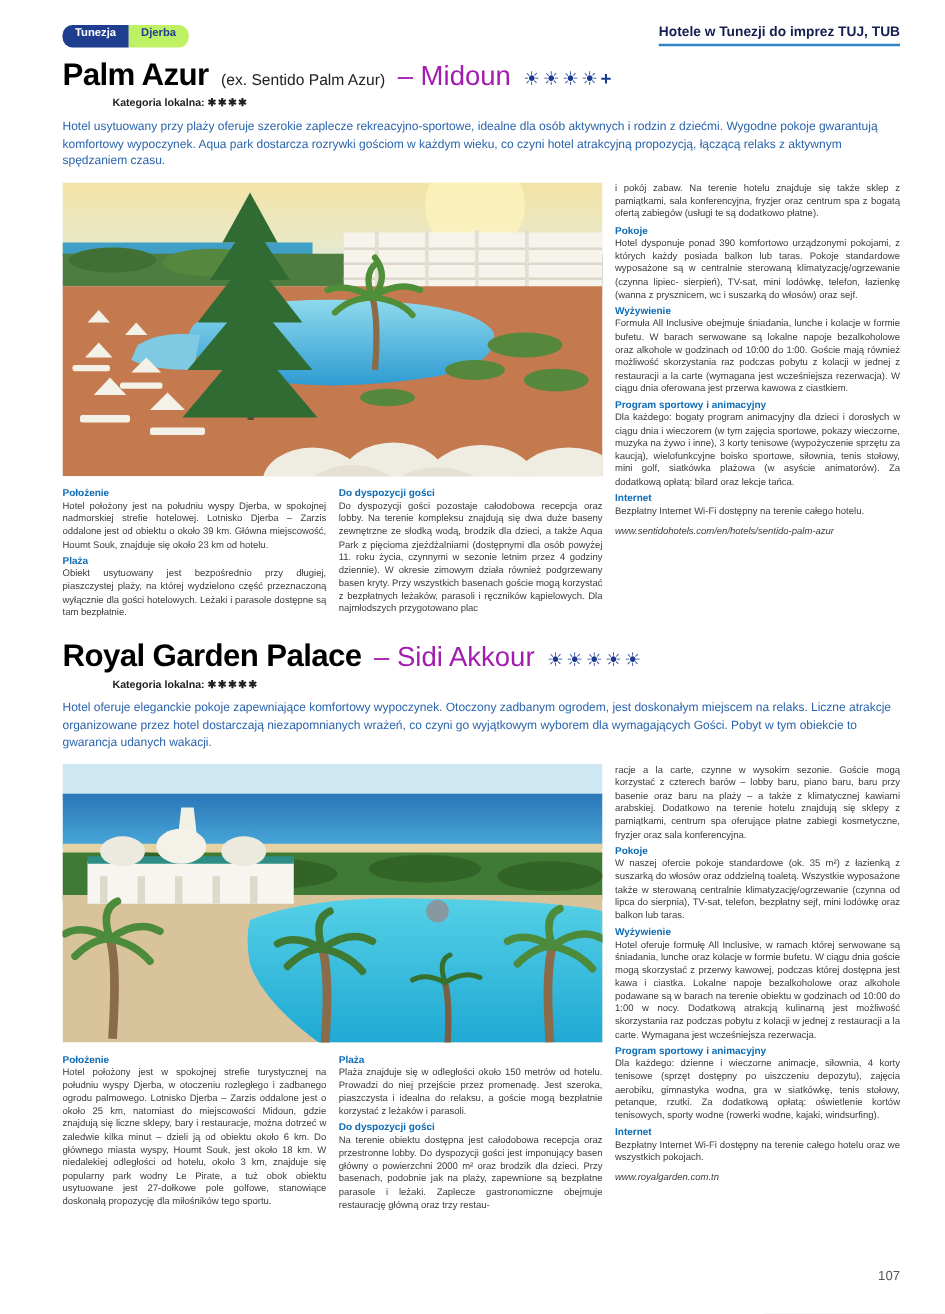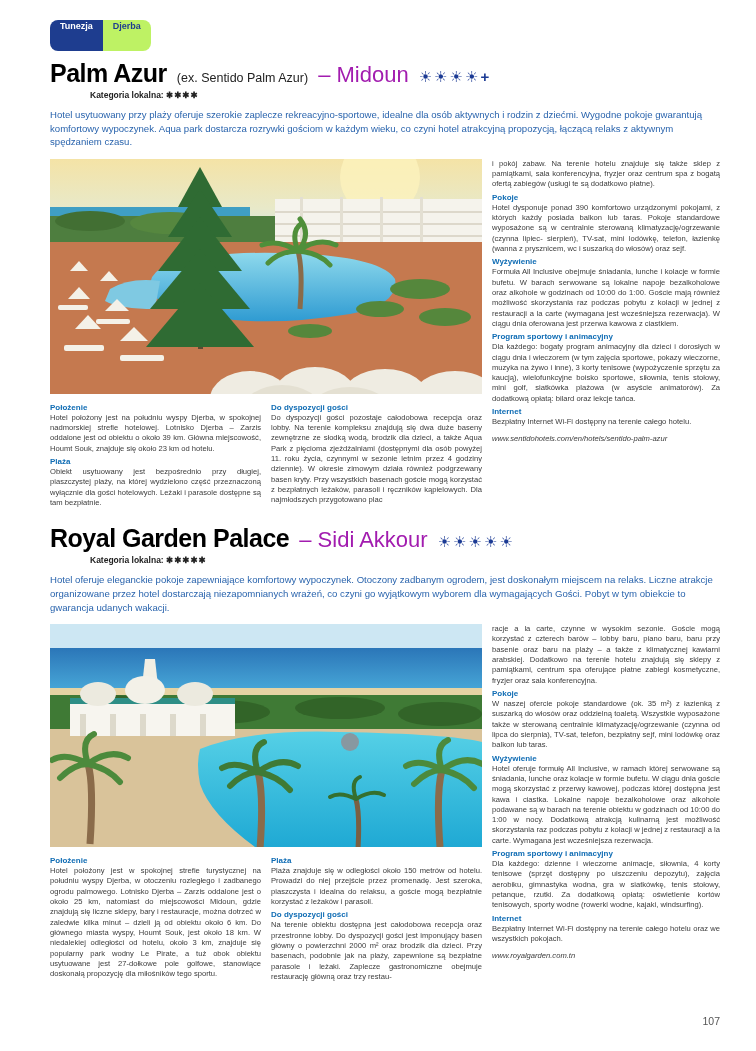--- a/index.html
+++ b/index.html
@@ -5,21 +5,21 @@
   * { margin:0; padding:0; box-sizing:border-box; }
   html,body { background:#e9e9e9; }
   .page {
     width:756px; height:1051px; background:#ffffff; position:relative;
     font-family:"Liberation Sans", sans-serif; overflow:hidden;
     padding:20px 36px 0 50px; color:#3b3b3b;
   }
   
   .hdr { display:flex; justify-content:space-between; align-items:flex-start; margin-bottom:8px; }
   .tags { display:flex; }
-  .tag { font-size:9px; font-weight:bold; padding:2px 10px 20px; line-height:1; }
+  .tag { font-size:9px; font-weight:bold; padding:2px 10px 7px; line-height:1; }
   .tag-country { background:#1e3d8f; color:#ffffff; border-radius:8px 0 0 8px; }
   .tag-region  { background:#bef264; color:#1e3d8f; border-radius:0 8px 8px 0; }
   .hdr-title { font-size:11px; font-weight:bold; color:#131f4e;
                border-bottom:2px solid #2e86c8; padding-bottom:3px; }
   
   .hotel-title { display:flex; align-items:baseline; gap:10px; margin-top:6px; white-space:nowrap; }
   .h-name { font-size:25px; font-weight:800; color:#000; letter-spacing:-0.5px; }
   .h-ex   { font-size:12.5px; color:#222; }
   .h-loc  { font-size:22px; font-weight:300; color:#a21caf; }
   .h-suns { font-size:15px; color:#1b3a94; letter-spacing:2px; }
@@ -43,20 +43,21 @@
 </head>
 <body>
 
 <div class="page">
 
   <div class="hdr">
     <div class="tags">
       <span class="tag tag-country">Tunezja</span>
       <span class="tag tag-region">Djerba</span>
     </div>
+    <div class="hdr-title">Hotele w Tunezji do imprez TUJ, TUB</div>
   </div>
 
   <section>
     <div class="hotel-title">
       <span class="h-name">Palm Azur</span>
       <span class="h-ex">(ex. Sentido Palm Azur)</span>
       <span class="h-loc">– Midoun</span>
       <span class="h-suns"><span>☀☀☀☀</span><span class="plus">+</span></span>
     </div>
     <div class="h-cat">

